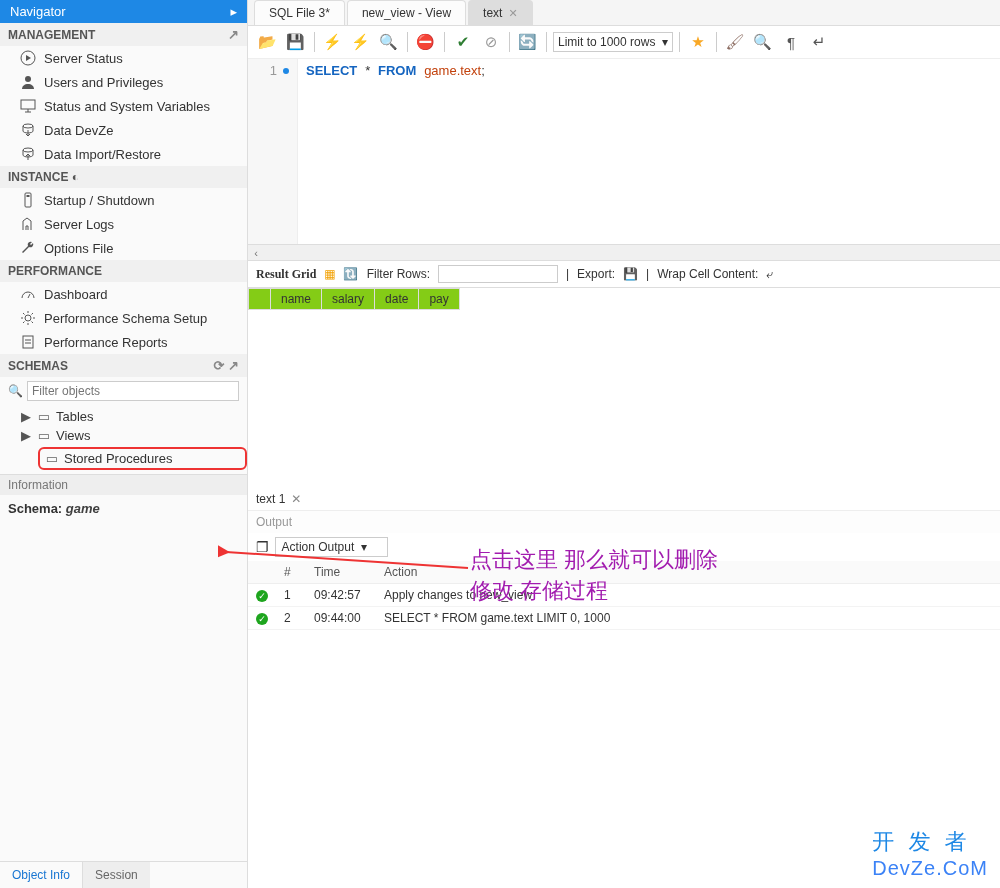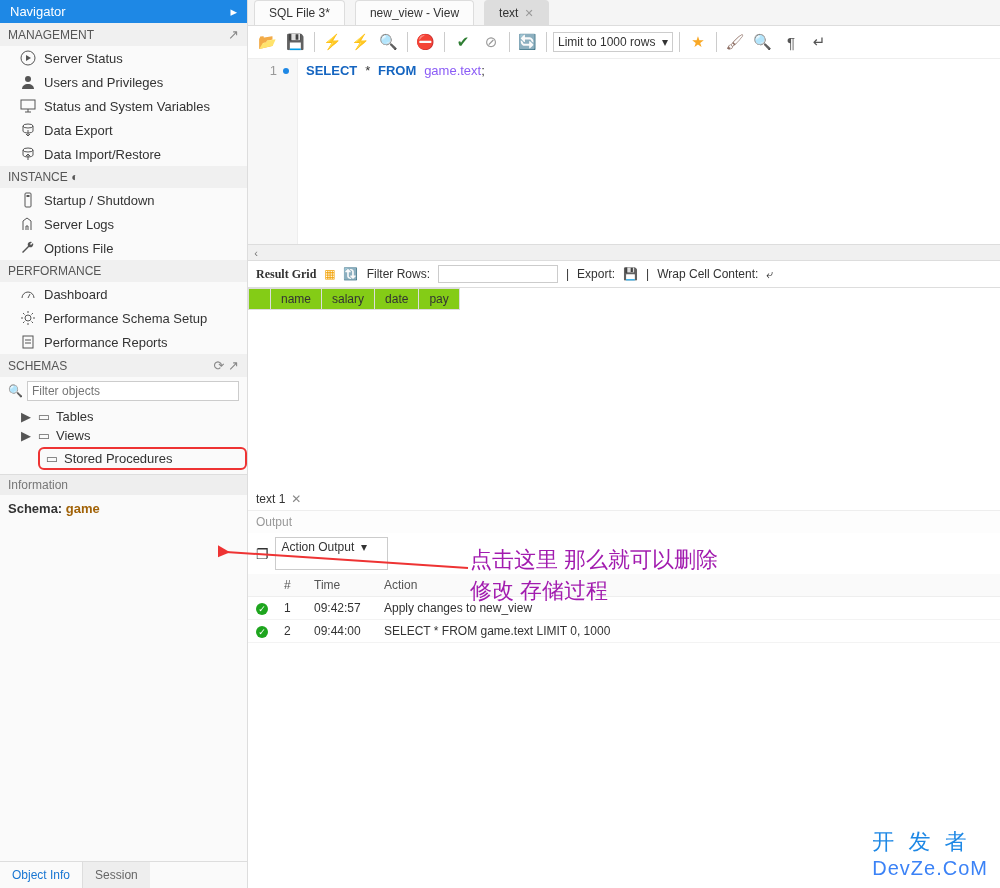--- a/index.html
+++ b/index.html
@@ -1,68 +1,68 @@
 <!DOCTYPE html>
 <html><head>
 <meta charset="utf-8">
 <style>
 * { box-sizing: border-box; font-family: "Segoe UI", Tahoma, sans-serif; }
 body { margin: 0; background: #fff; font-size: 12px; color: #333; width: 1000px; height: 888px; overflow: hidden; position: relative; }
 .app { display: flex; height: 100%; }
 .sidebar { width: 248px; flex-shrink: 0; background: #fafafa; border-right: 1px solid #ddd; display: flex; flex-direction: column; }
 .nav-header { background: #1e88e5; color: #fff; padding: 4px 10px; font-size: 13px; display: flex; justify-content: space-between; align-items: center; }
-.section-header { background: #f0f0f0; padding: 4px 8px; font-weight: normal; font-size: 12px; color: #555; display: flex; justify-content: space-between; align-items: center; }
+.section-header { background: #f0f0f0; padding: 4px 8px; font-weight: bold; font-size: 12px; color: #555; display: flex; justify-content: space-between; align-items: center; }
 .section-header .tools { color: #888; font-size: 13px; }
 .nav-item { display: flex; align-items: center; gap: 8px; padding: 4px 10px 4px 20px; cursor: pointer; font-size: 13px; color: #333; }
 .nav-item .icon { width: 16px; height: 16px; display: flex; align-items: center; justify-content: center; color: #555; flex-shrink:0; }
 .filter-row { padding: 4px 8px; display: flex; align-items: center; gap: 4px; }
 .filter-row input { flex: 1; border: 1px solid #ccc; padding: 2px 4px; font-size: 12px; color: #999; }
 .tree { padding: 2px 4px 2px 20px; font-size: 13px; position:relative; }
 .tree-row { display:flex; align-items:center; gap:4px; padding:2px 0; cursor:pointer;}
 .tree-row .exp { width:12px; text-align:center; color:#555;}
 .tree-row .ti { display:inline-flex; width:16px; height:14px; align-items:center; justify-content:center; color:#666;}
 .sp-highlight { border:2px solid #e33; border-radius:6px; padding:2px 4px; margin: 2px -4px 2px 18px;}
 .info-header { background: #eee; padding:3px 8px; color:#777; font-size:12px; border-top:1px solid #ddd;}
 .info-body { padding:6px 8px; font-size:13px;}
 .info-body b{font-weight:bold;}
-.info-body .val{color:#a16207; font-weight:bold;}
+.info-body .val{color:#404040; font-weight:bold;font-style:italic;}
 .bottom-tabs { margin-top:auto; border-top:1px solid #ddd; display:flex;}
 .bottom-tabs .bt { padding:6px 12px; font-size:12px; color:#1976d2; cursor:pointer;}
 .bottom-tabs .bt.inactive{ color:#666; background:#eee; border-left:1px solid #ddd;}
 .main { flex:1; display:flex; flex-direction:column; background:#fff;}
 .tabs-bar { display:flex; background:#f5f5f5; border-bottom:1px solid #ddd; padding-left:6px;}
-.tabs-bar .tab{ padding:5px 14px; font-size:12px; border:1px solid #ddd; border-bottom:none; margin-right:10px; background:#fcfcfc; display:flex; align-items:center; gap:6px; border-top-left-radius:4px; border-top-right-radius:4px;text-align:right;}
+.tabs-bar .tab{ padding:5px 14px; font-size:12px; border:1px solid #ddd; border-bottom:none; margin-right:2px; background:#fcfcfc; display:flex; align-items:center; gap:6px; border-top-left-radius:4px; border-top-right-radius:4px;text-align:right;}
 .tabs-bar .tab.active{ background:#ddd;}
 .tabs-bar .tab .x{ color:#999; font-size:11px;}
 .toolbar { display:flex; align-items:center; gap:4px; padding:4px 8px; border-bottom:1px solid #eee; flex-wrap:wrap;}
 .tbtn{ width:24px; height:24px; display:flex; align-items:center; justify-content:center; font-size:15px; color:#555; cursor:pointer; border-radius:3px;}
 .tsep{ width:1px; height:20px; background:#ccc; margin:0 2px;}
 .limit-sel{ border:1px solid #ccc; padding:2px 4px; font-size:12px; background:#fff;}
 .editor { display:flex; height:185px; overflow:hidden;}
 .gutter{ width:50px; background:#f7f7f7; text-align:right; padding:4px 8px 4px 4px; color:#999; font-family:Consolas,monospace; font-size:13px; border-right:1px solid #eee;}
 .gutter .ln{ display:flex; justify-content:flex-end; align-items:center; gap:6px;}
 .gutter .dot{ width:6px; height:6px; border-radius:50%; background:#1e88e5;}
 .code{ flex:1; padding:4px 8px; font-family:Consolas,monospace; font-size:13px;}
 .kw{ color:#1565c0; font-weight:bold;}
-.ident{ color:#8b5cf6;}
+.ident{ color:#c2410c;}
 .scroll-strip{ height:16px; background:#f0f0f0; border-top:1px solid #ddd; display:flex; align-items:center;}
 .scroll-strip .chev{ width:16px; text-align:center; color:#777; font-size:11px;}
 .result-toolbar{ display:flex; align-items:center; gap:8px; padding:4px 8px; border-top:1px solid #ddd; border-bottom:1px solid #ddd; font-size:12px;}
 .result-toolbar .lab{ font-weight:bold;font-family:Liberation Serif, serif;}
 .result-toolbar input{ border:1px solid #ccc; width:120px; padding:1px 4px; font-size:12px;}
 .grid{ font-size:12px; border-collapse:collapse; margin:0;}
 .grid th,.grid td{ border:1px solid #ddd; padding:3px 10px; text-align:left; font-weight:normal;}
 .grid th{ background:#84cc16;}
 .grid .sel{ background:#1e88e5; color:#fff;}
 .grid-area{ height:200px; overflow:auto; position:relative;}
 .inner-tab{ display:flex; align-items:center; gap:6px; padding:4px 8px; border-bottom:1px solid #eee; font-size:12px;}
 .inner-tab .xx{ color:#888; cursor:pointer;}
 .output-title{ padding:4px 8px; color:#999; font-size:12px; background:#fdfdfd;}
 .output-toolbar{ display:flex; align-items:center; gap:6px; padding:4px 8px;}
-.output-toolbar .sel{ border:1px solid #ccc; padding:2px 20px 15px 6px; background:#fff; font-size:12px;}
+.output-toolbar .sel{ border:1px solid #ccc; padding:2px 20px 2px 6px; background:#fff; font-size:12px;}
 .out-grid{ width:100%; font-size:12px; border-collapse:collapse;}
 .out-grid th{ text-align:left; font-weight:normal; color:#555; padding:4px 8px; border-bottom:1px solid #eee; background:#fafafa;}
 .out-grid td{ padding:4px 8px; border-bottom:1px solid #f3f3f3;}
 .ok-dot{ display:inline-block; width:12px; height:12px; border-radius:50%; background:#1ea51e; color:#fff; font-size:9px; text-align:center; line-height:12px;}
 .arrow{ position:absolute; left:218px; top:542px; pointer-events:none;}
 .annot{ position:absolute; left:470px; top:545px; color:#a21caf; font-size:22px; line-height:1.4; pointer-events:none;}
 .watermark{ position:absolute; right:12px; bottom:8px; font-family:"Microsoft YaHei",sans-serif;}
 .watermark .l1{ color:#1e88e5; font-size:22px; letter-spacing:4px;}
 .watermark .l2{ color:#3b82f6; font-size:20px; letter-spacing:1px;}
 .dots{ flex:1; border-bottom:1px dotted #ccc; height:1px; margin:0 6px;}
@@ -110,21 +110,21 @@
         <span>Status and System Variables</span>
       </div>
     <div class="nav-item">
         <span class="icon">
           <svg class="icon-svg" viewBox="0 0 16 16">
             <ellipse cx="8" cy="4" rx="5" ry="2" fill="none" stroke="#555"></ellipse>
             <path d="M3 4v5c0 1.1 2.2 2 5 2s5-.9 5-2V4" fill="none" stroke="#555"></path>
             <path d="M8 8v6m-2-2l2 2 2-2" fill="none" stroke="#555"></path>
           </svg>
         </span>
-        <span>Data Export</span>
+        <span>Data DevZe</span>
       </div>
     <div class="nav-item">
         <span class="icon">
           <svg class="icon-svg" viewBox="0 0 16 16">
             <ellipse cx="8" cy="4" rx="5" ry="2" fill="none" stroke="#555"></ellipse>
             <path d="M3 4v5c0 1.1 2.2 2 5 2s5-.9 5-2V4" fill="none" stroke="#555"></path>
             <path d="M8 14V8m-2 2l2-2 2 2" fill="none" stroke="#555"></path>
           </svg>
         </span>
         <span>Data Import/Restore</span>

